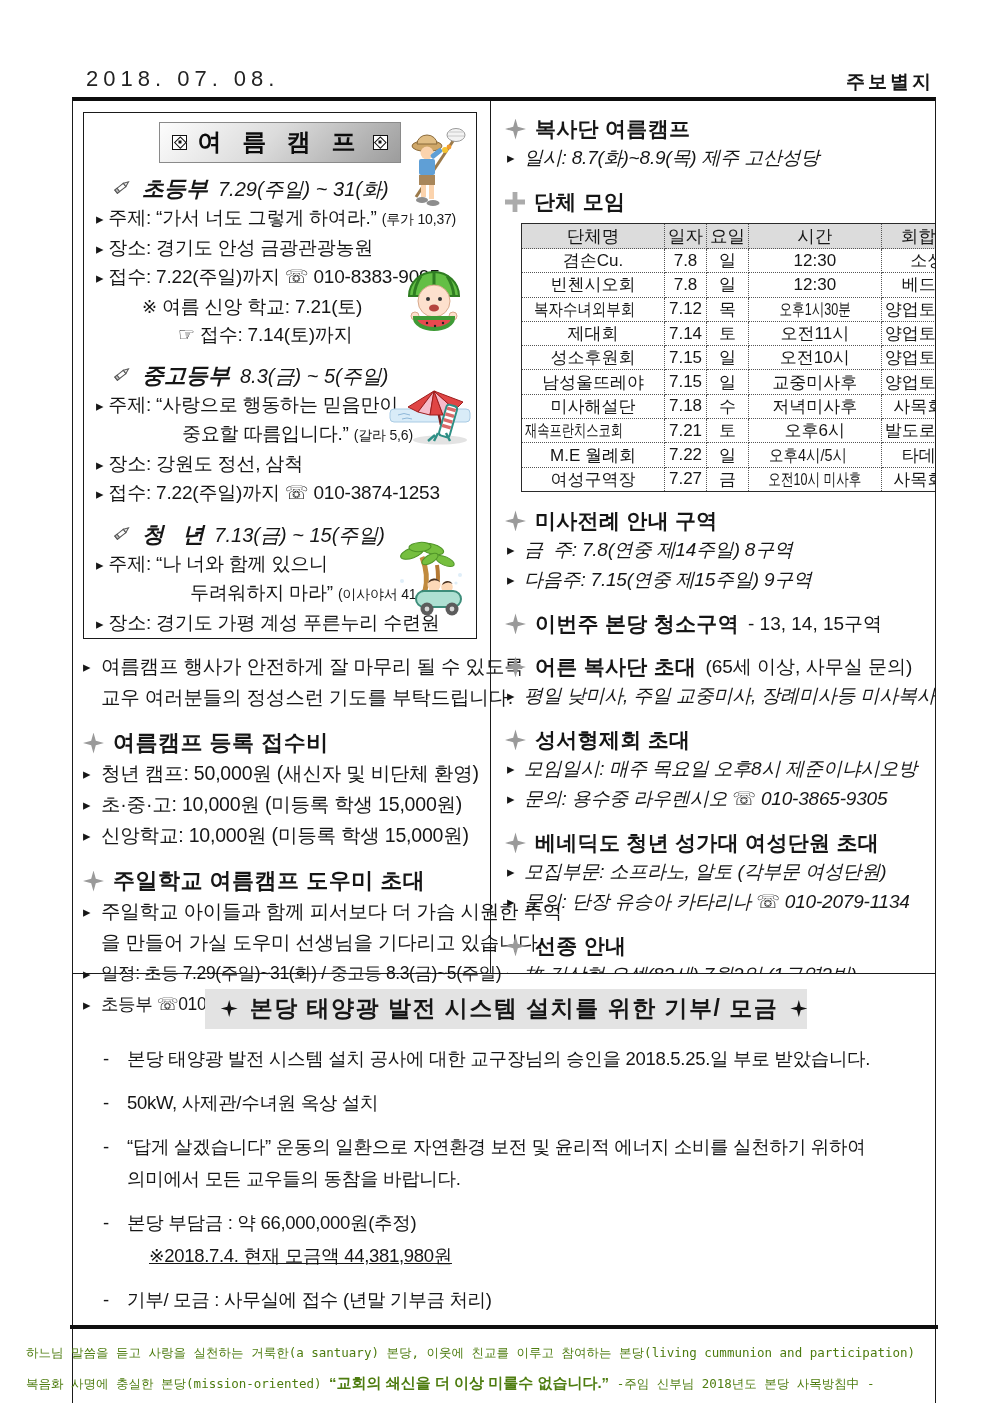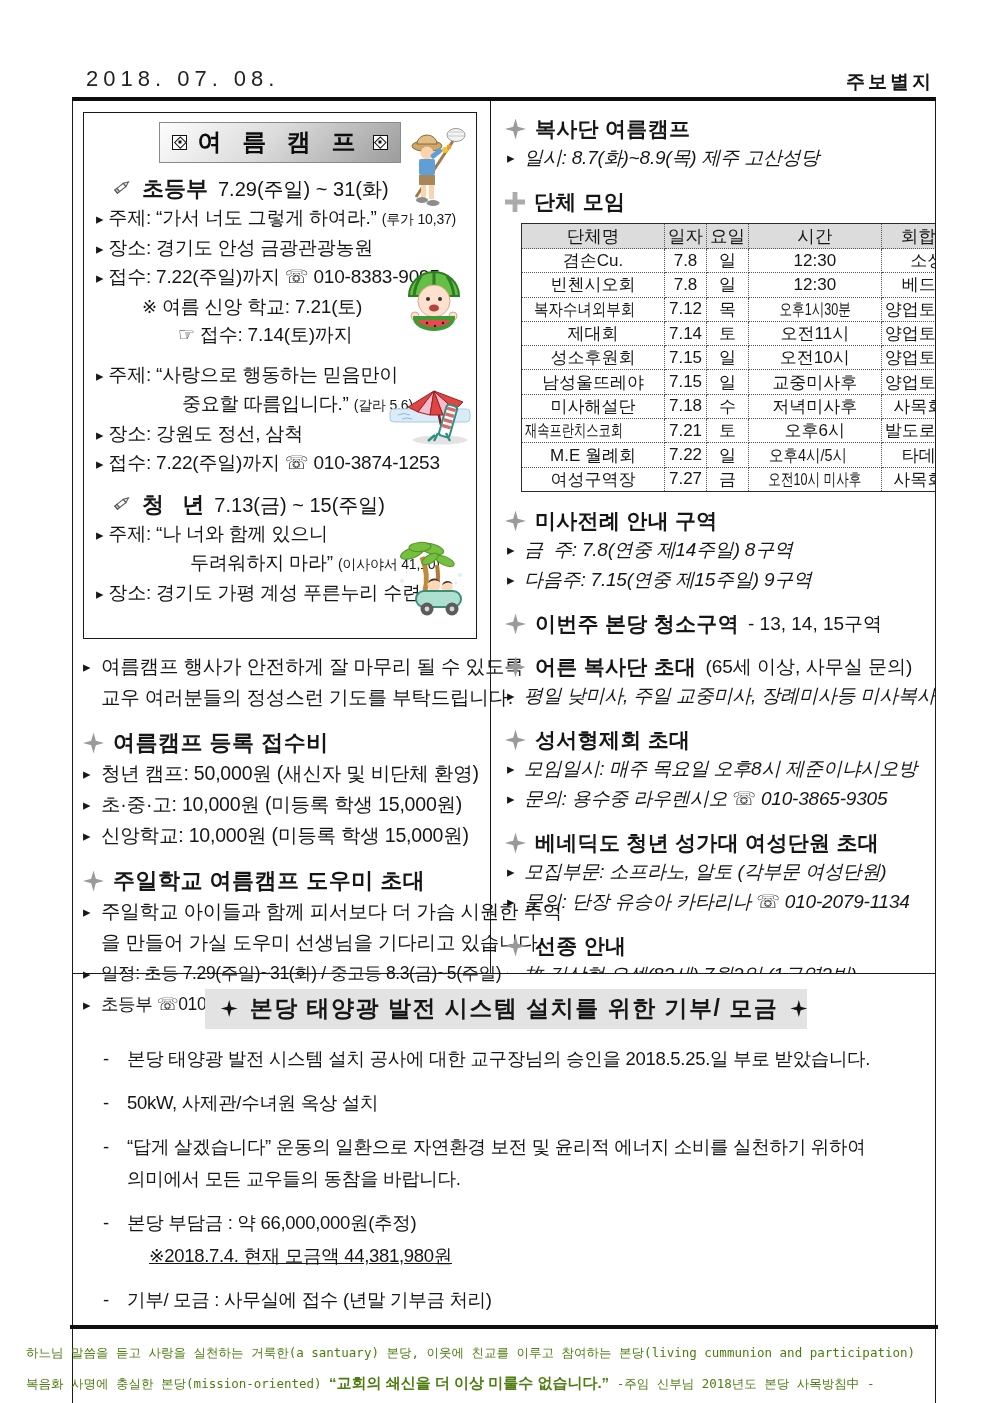--- a/index.html
+++ b/index.html
@@ -32,21 +32,21 @@
     display:inline-flex;align-items:center;gap:10px;
     background:linear-gradient(135deg,#fdfdfd 0%,#dcdcdc 45%,#9c9c9c 100%);
     border:1px solid #8a8a8a;padding:3px 12px 4px 12px;
     font-size:24px;font-weight:bold;letter-spacing:7px;color:#0c0c0c;
   }
   .cdia{width:13px;height:13px;border:1.5px solid #111;background:#fff;position:relative;display:inline-block;flex:none;}
   .cdia::before{content:"";position:absolute;inset:2.2px;background:#fff;border:1.2px solid #111;transform:rotate(45deg);}
   .cdia::after{content:"";position:absolute;width:3px;height:3px;background:#111;left:50%;top:50%;transform:translate(-50%,-50%);}
 
   .camp-section{margin-top:11px;}
-  .camp-sec-head{padding-left:28px;display:flex;align-items:baseline;gap:10px;}
+  .camp-sec-head{padding-left:28px;display:flex;align-items:baseline;gap:10px;font-style:italic;}
   .pencil-ico{flex:none;align-self:center;}
   .sec-name{font-size:22px;font-weight:bold;white-space:pre;}
   .sec-dates{font-size:20px;}
   .cline{font-size:19px;line-height:28.5px;padding-left:12px;white-space:pre;letter-spacing:-0.2px;}
   .cline .bullet{font-size:15px;margin-right:5px;}
   .cline .ref{font-size:14px;}
   .cline.ind1{padding-left:58px;}
   .cline.ind1 .bullet{font-size:18px;}
   .cline.ind2{padding-left:94px;}
   .cline.ind2 .bullet{font-size:19px;}
@@ -154,20 +154,33 @@
               <span class="sec-dates">7.29(주일) ~ 31(화)</span>
             </div>
             <div class="cline"><span class="bullet">▸</span><span class="txt">주제: “가서 너도 그렇게 하여라.”</span> <span class="ref">(루가 10,37)</span></div>
             <div class="cline"><span class="bullet">▸</span><span class="txt">장소: 경기도 안성 금광관광농원</span></div>
             <div class="cline"><span class="bullet">▸</span><span class="txt">접수: 7.22(주일)까지 ☏ 010-8383-9095</span></div>
             <div class="cline ind1"><span class="bullet">※</span><span class="txt">여름 신앙 학교: 7.21(토)</span></div>
             <div class="cline ind2"><span class="bullet">☞</span><span class="txt">접수: 7.14(토)까지</span></div>
           </div>
 
           <div class="camp-section">
+            <div class="camp-sec-head">
+              <span class="pencil-ico">
+                <svg width="20" height="20" viewBox="0 0 24 24">
+                    <g transform="rotate(-128 12 12)">
+                      <rect x="9.5" y="3" width="5" height="13" fill="#fff" stroke="#555" stroke-width="1.2"></rect>
+                      <path d="M9.5 16 L12 22 L14.5 16 Z" fill="#e8e8e8" stroke="#555" stroke-width="1.2"></path>
+                      <rect x="9.5" y="3" width="5" height="3.4" fill="#bdbdbd" stroke="#555" stroke-width="1.2"></rect>
+                    </g>
+                  </svg>
+              </span>
+              <span class="sec-name">중고등부</span>
+              <span class="sec-dates">8.3(금) ~ 5(주일)</span>
+            </div>
             <div class="cline"><span class="bullet">▸</span><span class="txt">주제: “사랑으로 행동하는 믿음만이</span></div>
             <div class="cline cont"><span class="txt">중요할 따름입니다.”</span> <span class="ref">(갈라 5,6)</span></div>
             <div class="cline"><span class="bullet">▸</span><span class="txt">장소: 강원도 정선, 삼척</span></div>
             <div class="cline"><span class="bullet">▸</span><span class="txt">접수: 7.22(주일)까지 ☏ 010-3874-1253</span></div>
           </div>
 
           <div class="camp-section">
             <div class="camp-sec-head">
               <span class="pencil-ico">
                 <svg width="20" height="20" viewBox="0 0 24 24">

